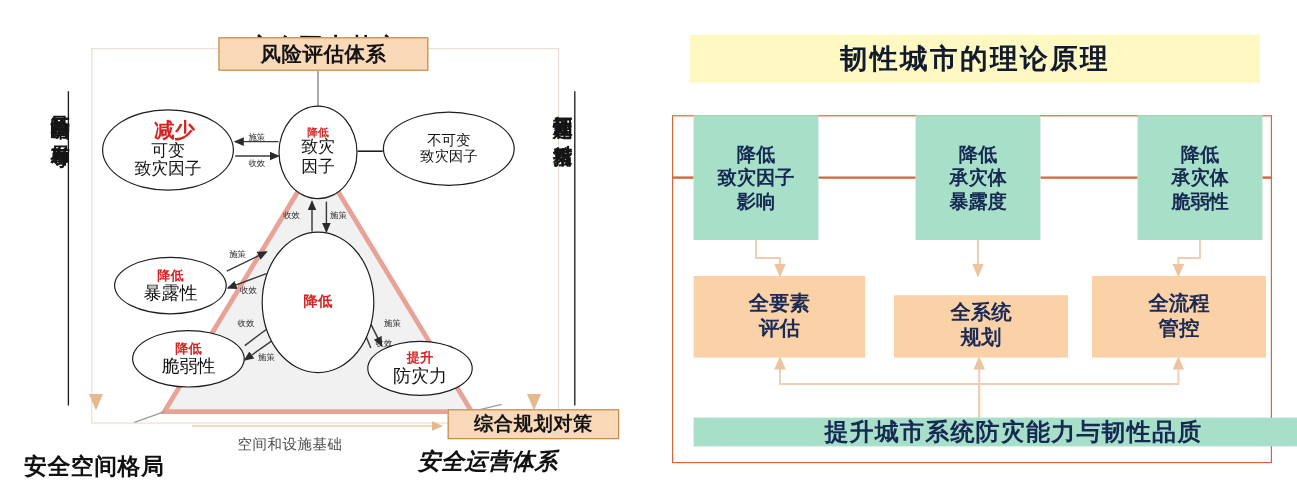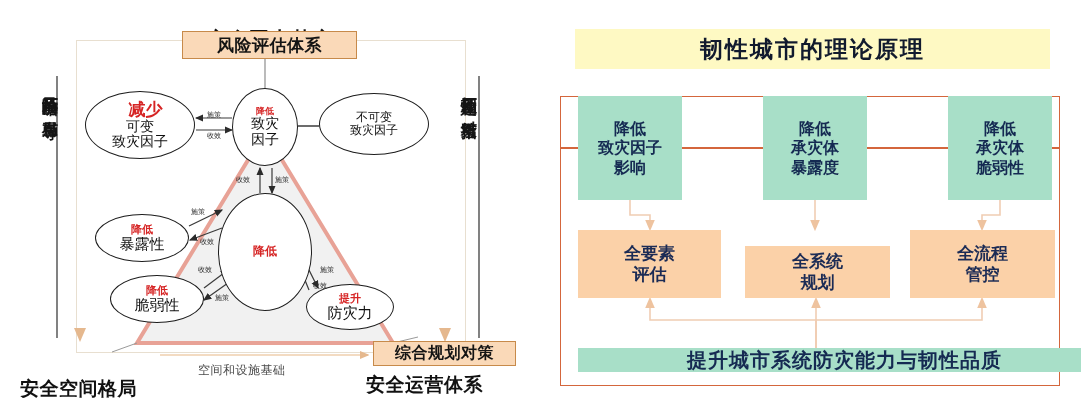--- a/index.html
+++ b/index.html
@@ -69,21 +69,21 @@
     font-size: 16px;
   }
   .bottom-caption {
     position: absolute;
     font-size: 19px;
     font-weight: bold;
     color: #111;
     letter-spacing: 0.5px;
   }
   #cap-left { left: 4px; top: 376px; margin-left: 16px; }
-  #cap-right { left: 366px; top: 372px; }
+  #cap-right { left: 348px; top: 372px; font-style: italic; }
 
   #mid-bottom-note {
     position: absolute;
     left: 198px; top: 362px;
     font-size: 12px;
     color: #4a4a4a;
     letter-spacing: 0.5px;
   }
 
   

